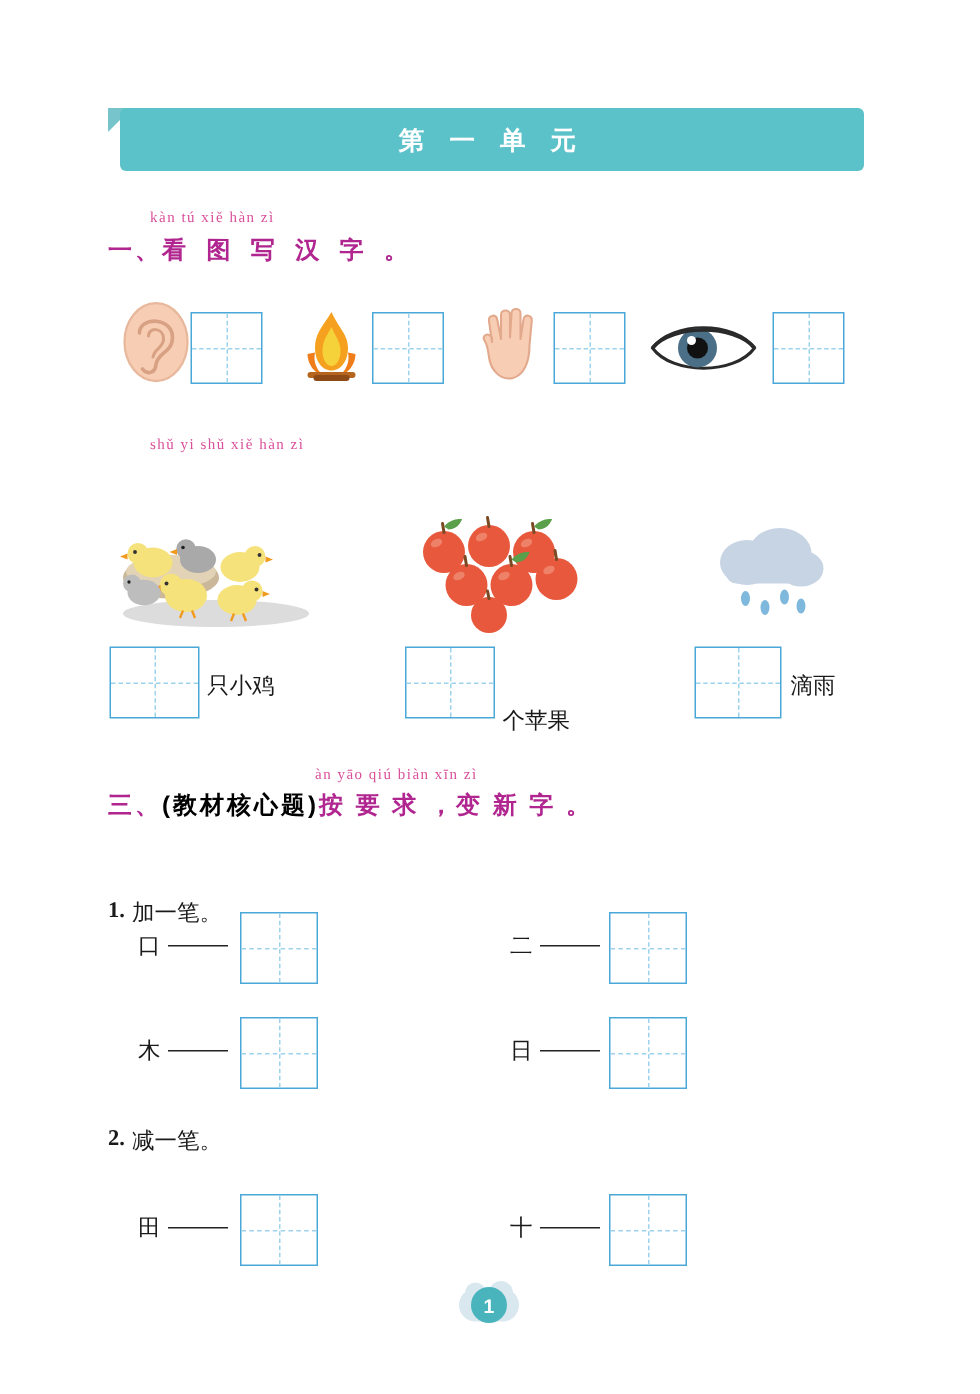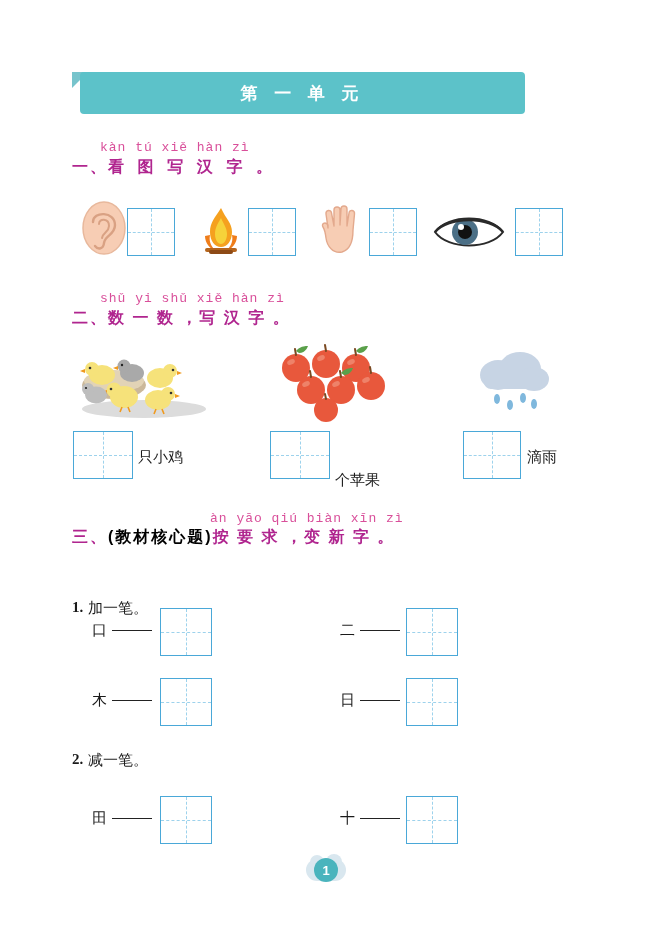--- a/index.html
+++ b/index.html
@@ -33,21 +33,21 @@
     position: absolute;
     left: 0; top: 0;
     width: 0; height: 0;
     border-left: 16px solid #77c4cc;
     border-bottom: 16px solid transparent;
   }
   .header-bar {
     position: absolute;
     left: 8px;
     top: 0;
-    width: 445px;
+    width: 496px;
     height: 42px;
     background: #5cc2c9;
     border-radius: 4px 4px 4px 4px;
     color: #ffffff;
     font-family: "Liberation Sans", sans-serif;
     font-size: 17px;
     letter-spacing: 6px;
     display: flex;
     align-items: center;
     justify-content: center;
@@ -59,23 +59,23 @@
     position: absolute;
     font-family: "Liberation Sans", sans-serif;
     color: #b0258f;
     font-size: 16px;
     font-weight: bold;
     white-space: nowrap;
     letter-spacing: 2px;
   }
   .pinyin-line {
     position: absolute;
-    font-family: Liberation Mono, monospace;
+    font-family: Liberation Serif, serif;
     color: #d94f9a;
-    font-size: 13px;
+    font-size: 10px;
     white-space: nowrap;
     letter-spacing: 1px;
   }
   .sec-head .paren {
     color: #000000;
   }
 
   
   .tzg {
     position: absolute;
@@ -218,21 +218,20 @@
       <path d="M3 20 C16 2, 58 2, 71 20 C58 38, 16 38, 3 20 Z" fill="#ffffff" stroke="#2a2a2a" stroke-width="2"></path>
       <circle cx="33" cy="20" r="13" fill="#4b6f86"></circle>
       <circle cx="33" cy="20" r="7" fill="#111111"></circle>
       <circle cx="29" cy="15" r="3" fill="#ffffff"></circle>
       <path d="M3 20 C16 4, 58 4, 71 20" fill="none" stroke="#2a2a2a" stroke-width="2.4"></path>
     </svg>
   </div>
   <div class="tzg" style="left:515px; top:208px; width:48px; height:48px;"></div>
 
   <div class="pinyin-line" style="left:100px; top:291px;">shǔ  yi  shǔ     xiě hàn  zì</div>
-  <div class="sec-head" style="left:72px; top:308px;">二、数 一 数 ，写 汉 字 。</div>
 
   <div class="ill" style="left:72px; top:345px;">
     <svg width="140" height="75" viewBox="0 0 140 75">
       <ellipse cx="72" cy="64" rx="62" ry="9" fill="#dcdcdc"></ellipse>
       <ellipse cx="42" cy="40" rx="32" ry="14" fill="#cbb89a"></ellipse>
       <ellipse cx="42" cy="36" rx="30" ry="11" fill="#e2d3b6"></ellipse>
 
       <g>
         <ellipse cx="30" cy="30" rx="13" ry="10" fill="#f6e27a"></ellipse>
         <circle cx="20" cy="24" r="7" fill="#f6e27a"></circle>

